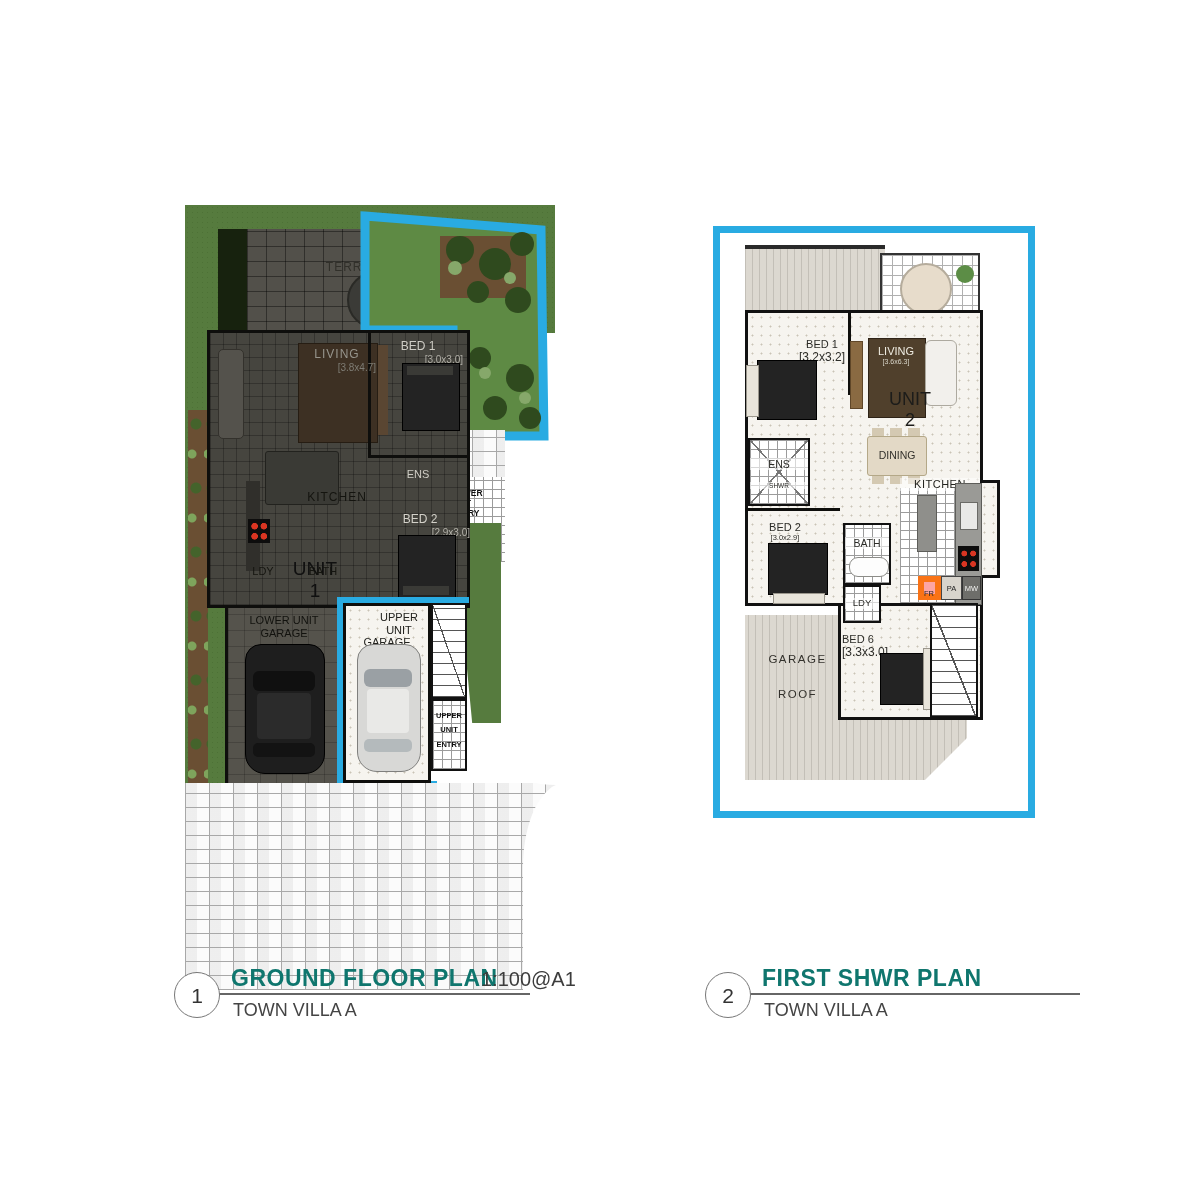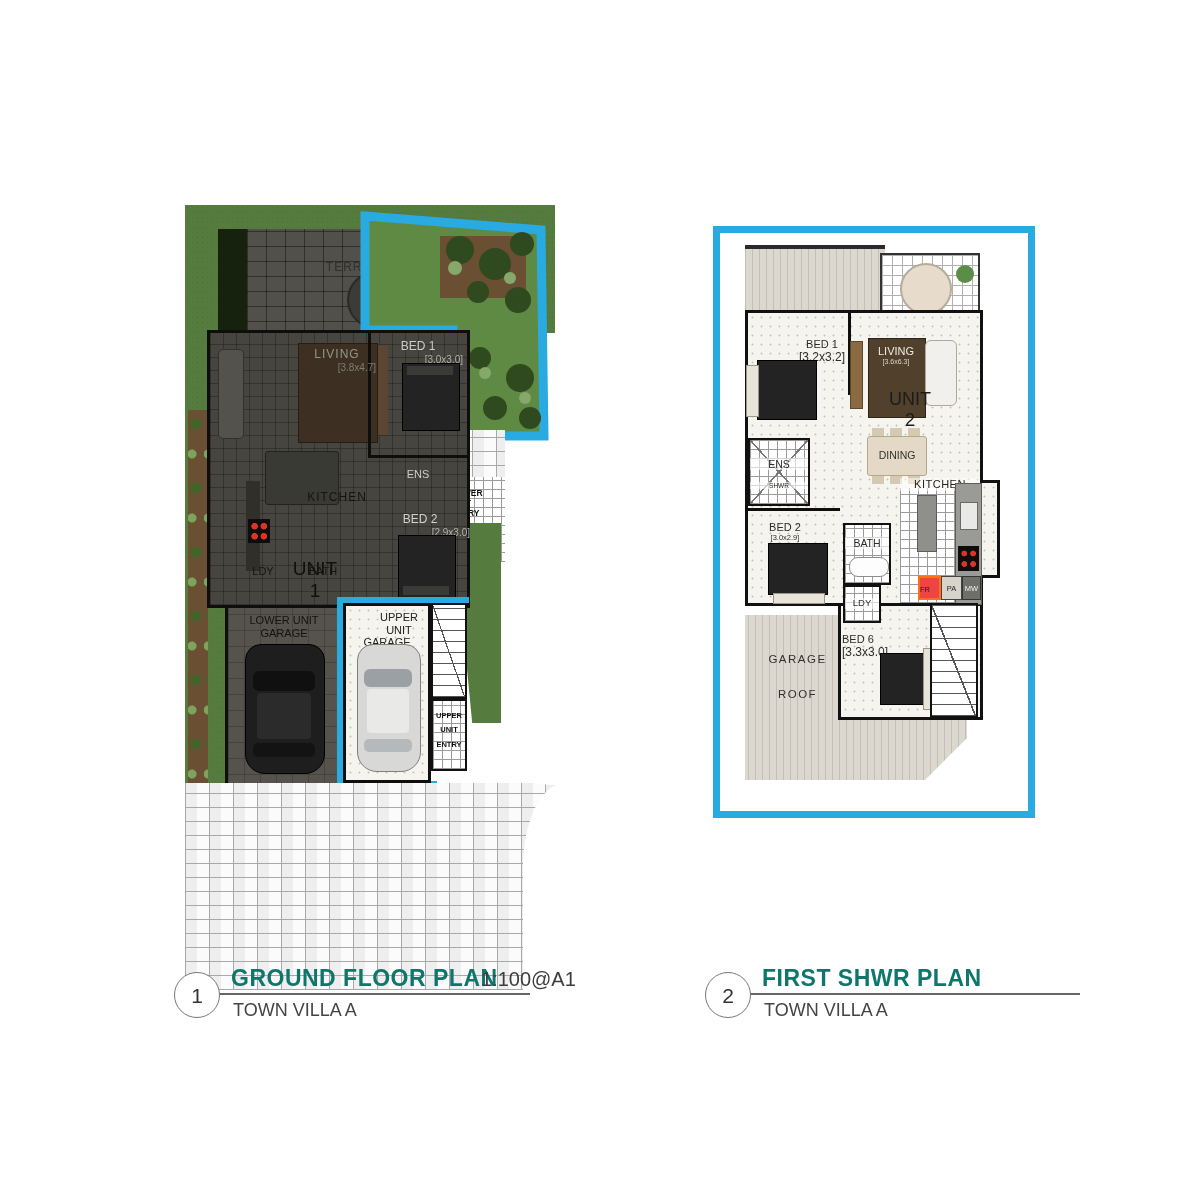--- a/index.html
+++ b/index.html
@@ -245,21 +245,21 @@
       <div class="lbl" style="left:0;right:0;top:42px;font-size:6.5px;color:#2c2c28;background:rgba(255,255,255,.6);">SHWR</div>
     </div>
 
     <div class="abs grid8" style="left:180px;top:255px;width:58px;height:115px;"></div>
     <div class="lbl" style="left:180px;top:245px;width:80px;font-size:11px;letter-spacing:0.5px;color:#23231f;background:rgba(255,255,255,.5);">KITCHEN</div>
     <div class="abs" style="left:197px;top:262px;width:18px;height:55px;background:#8f8f8b;border:1px solid #5d5d59;"></div>
     <div class="abs" style="left:235px;top:250px;width:25px;height:120px;background:#9a9a96;border:1px solid #5d5d59;">
       <div class="abs" style="left:4px;top:18px;width:16px;height:26px;background:#e9e9e7;border:1px solid #6a6a66;"></div>
       <div class="abs" style="left:2px;top:62px;width:21px;height:25px;background:#0d0d0d;background-image:radial-gradient(circle at 30% 30%,#d93522 2.6px,transparent 3.2px),radial-gradient(circle at 72% 30%,#d93522 2.6px,transparent 3.2px),radial-gradient(circle at 30% 72%,#d93522 2.6px,transparent 3.2px),radial-gradient(circle at 72% 72%,#d93522 2.6px,transparent 3.2px);"></div>
     </div>
-    <div class="abs" style="left:198px;top:343px;width:23px;height:24px;background:#ef4444;border:2px solid #f97316;box-sizing:border-box;text-align:left;font-size:7.5px;line-height:24px;color:#222;"><span>FR</span></div>
+    <div class="abs" style="left:198px;top:343px;width:23px;height:24px;background:#fca5a5;border:6px solid #f97316;box-sizing:border-box;text-align:left;font-size:7.5px;line-height:24px;color:#222;"><span>FR</span></div>
     <div class="abs" style="left:221px;top:343px;width:21px;height:24px;background:#d8d4cc;border:1px solid #444;box-sizing:border-box;text-align:center;font-size:7.5px;line-height:24px;color:#222;"><span>PA</span></div>
     <div class="abs" style="left:242px;top:343px;width:19px;height:24px;background:#6e6e6a;border:1px solid #333;box-sizing:border-box;text-align:center;font-size:7.5px;line-height:24px;color:#f2f2f0;"><span>MW</span></div>
 
     <div class="abs wall" style="left:25px;top:275px;width:95px;height:3px;"></div>
     <div class="lbl" style="left:30px;top:288px;width:70px;font-size:11px;color:#2c2c28;">
       <span style="display:block;">BED 2</span>
       <span style="display:block;font-size:7.5px;">[3.0x2.9]</span>
     </div>
     <div class="abs bed" style="left:48px;top:310px;width:58px;height:50px;">
       <div class="abs pillow" style="left:4px;bottom:-10px;width:50px;height:9px;"></div>

